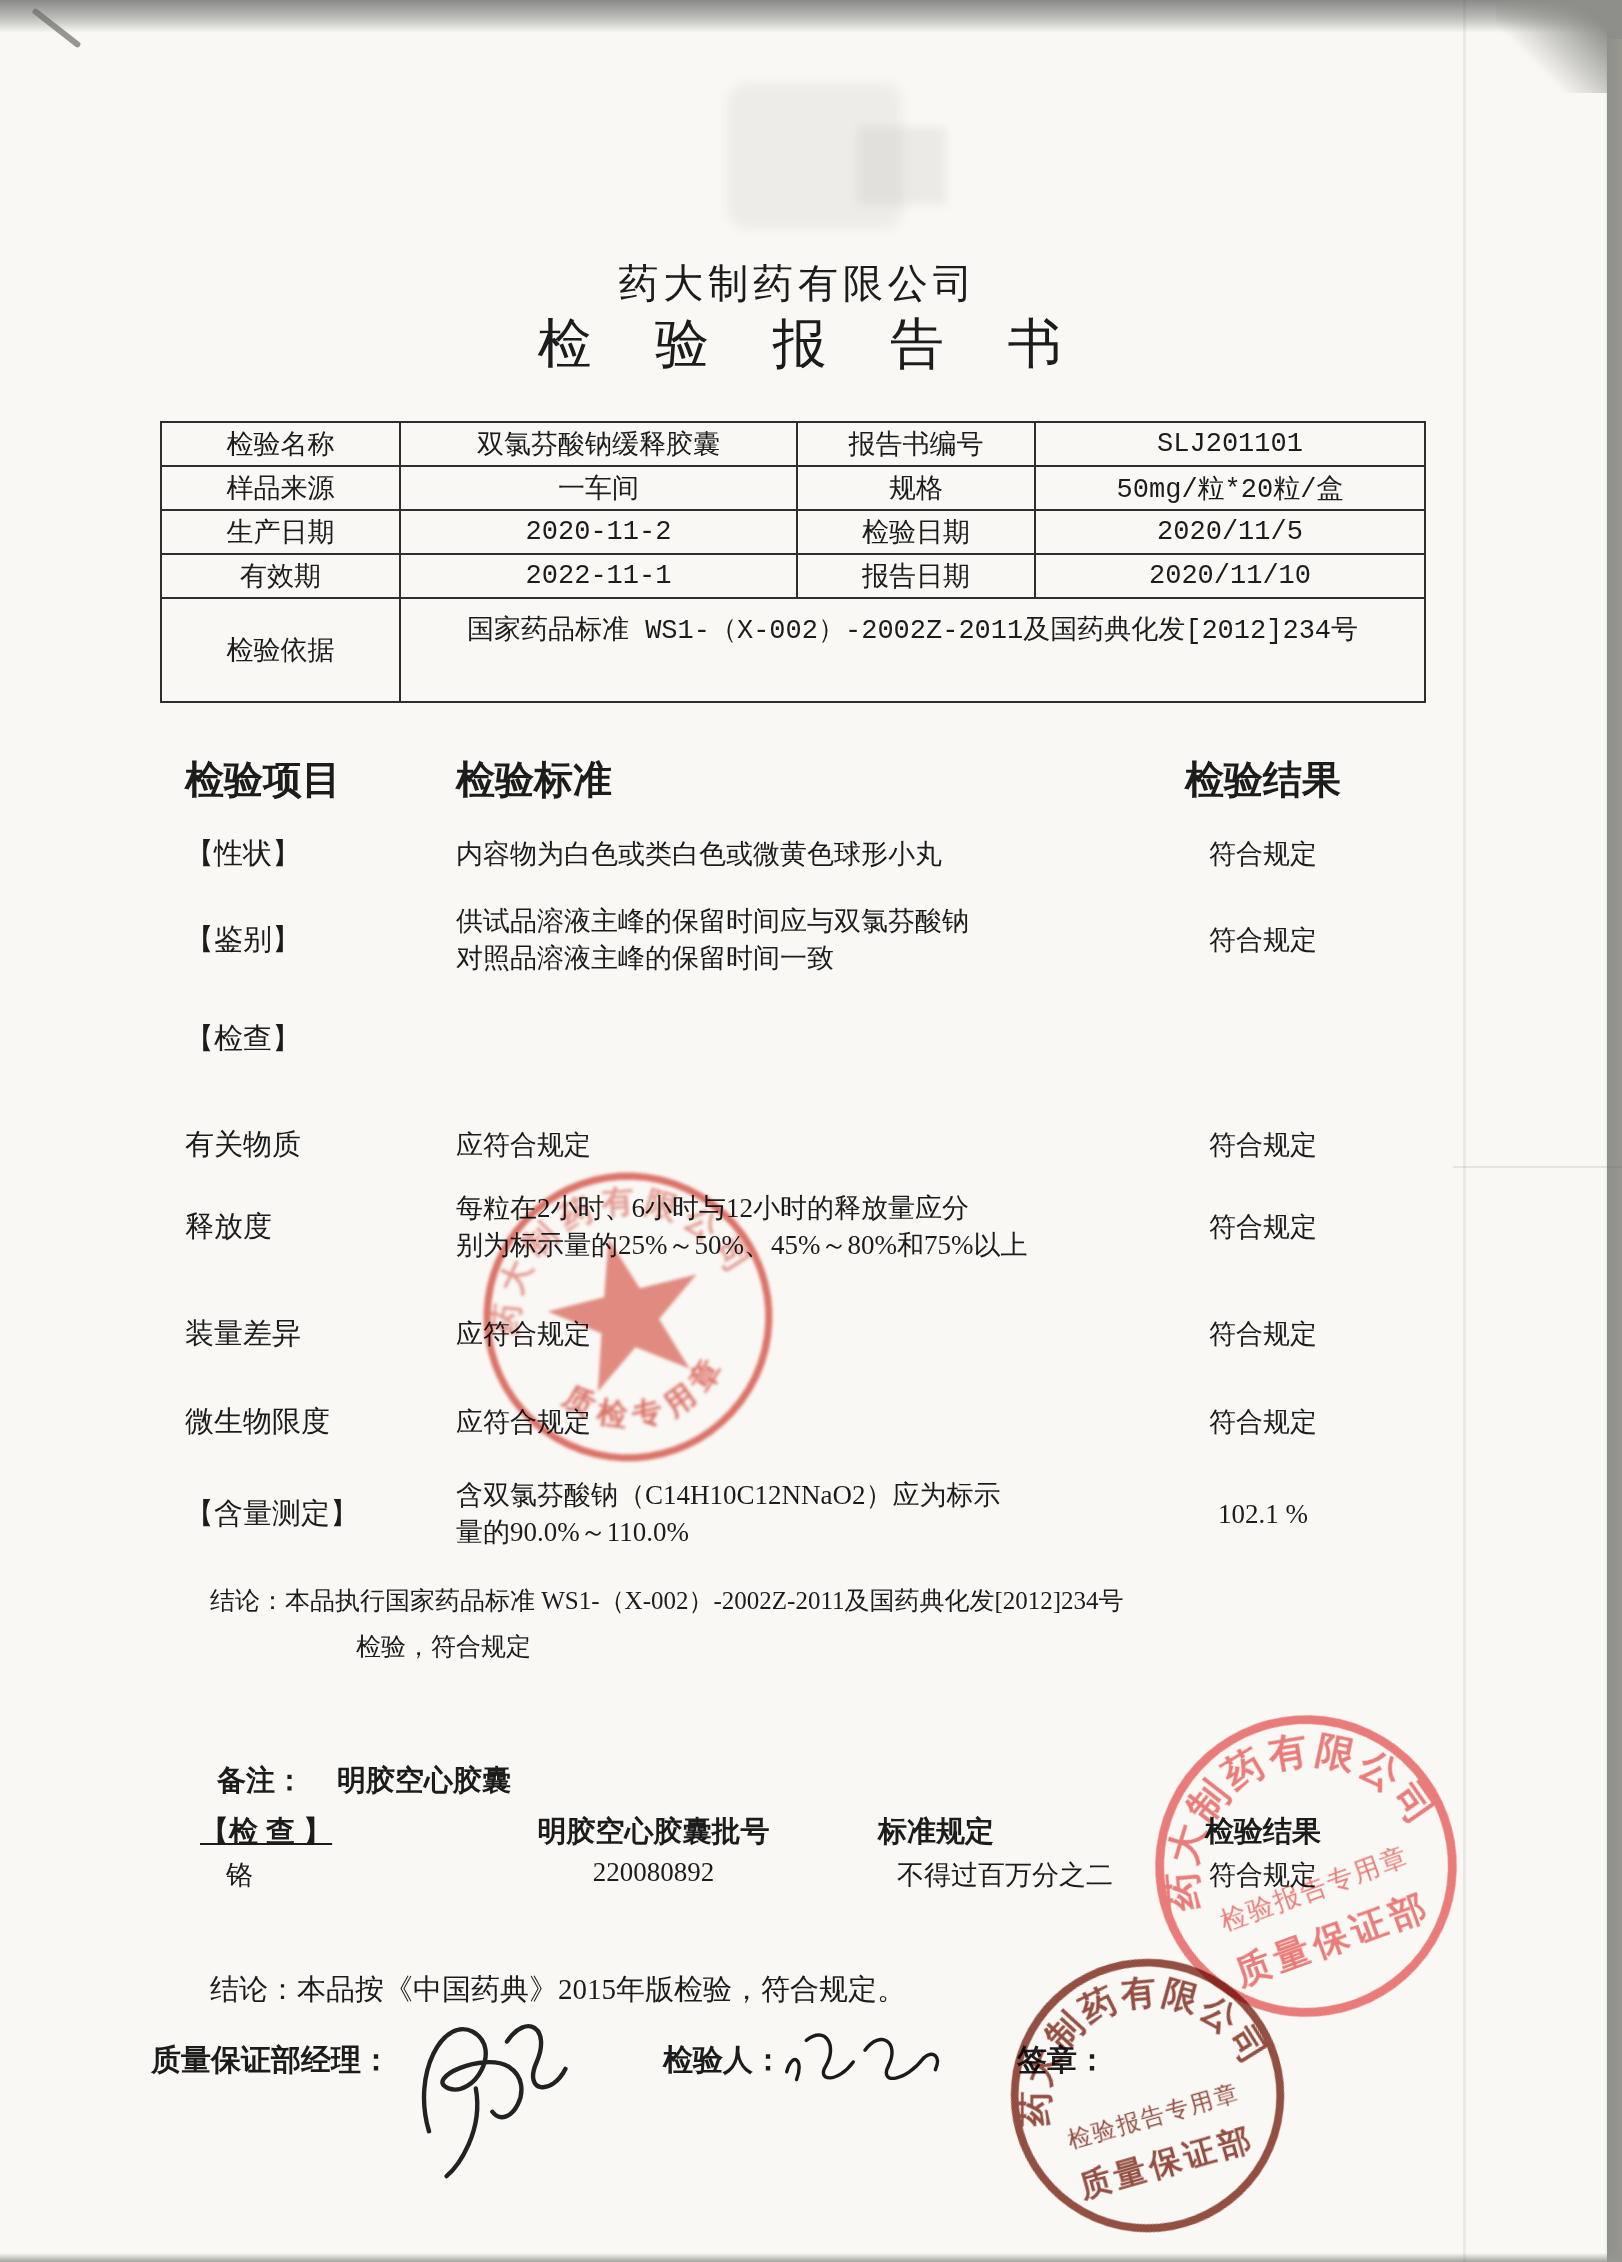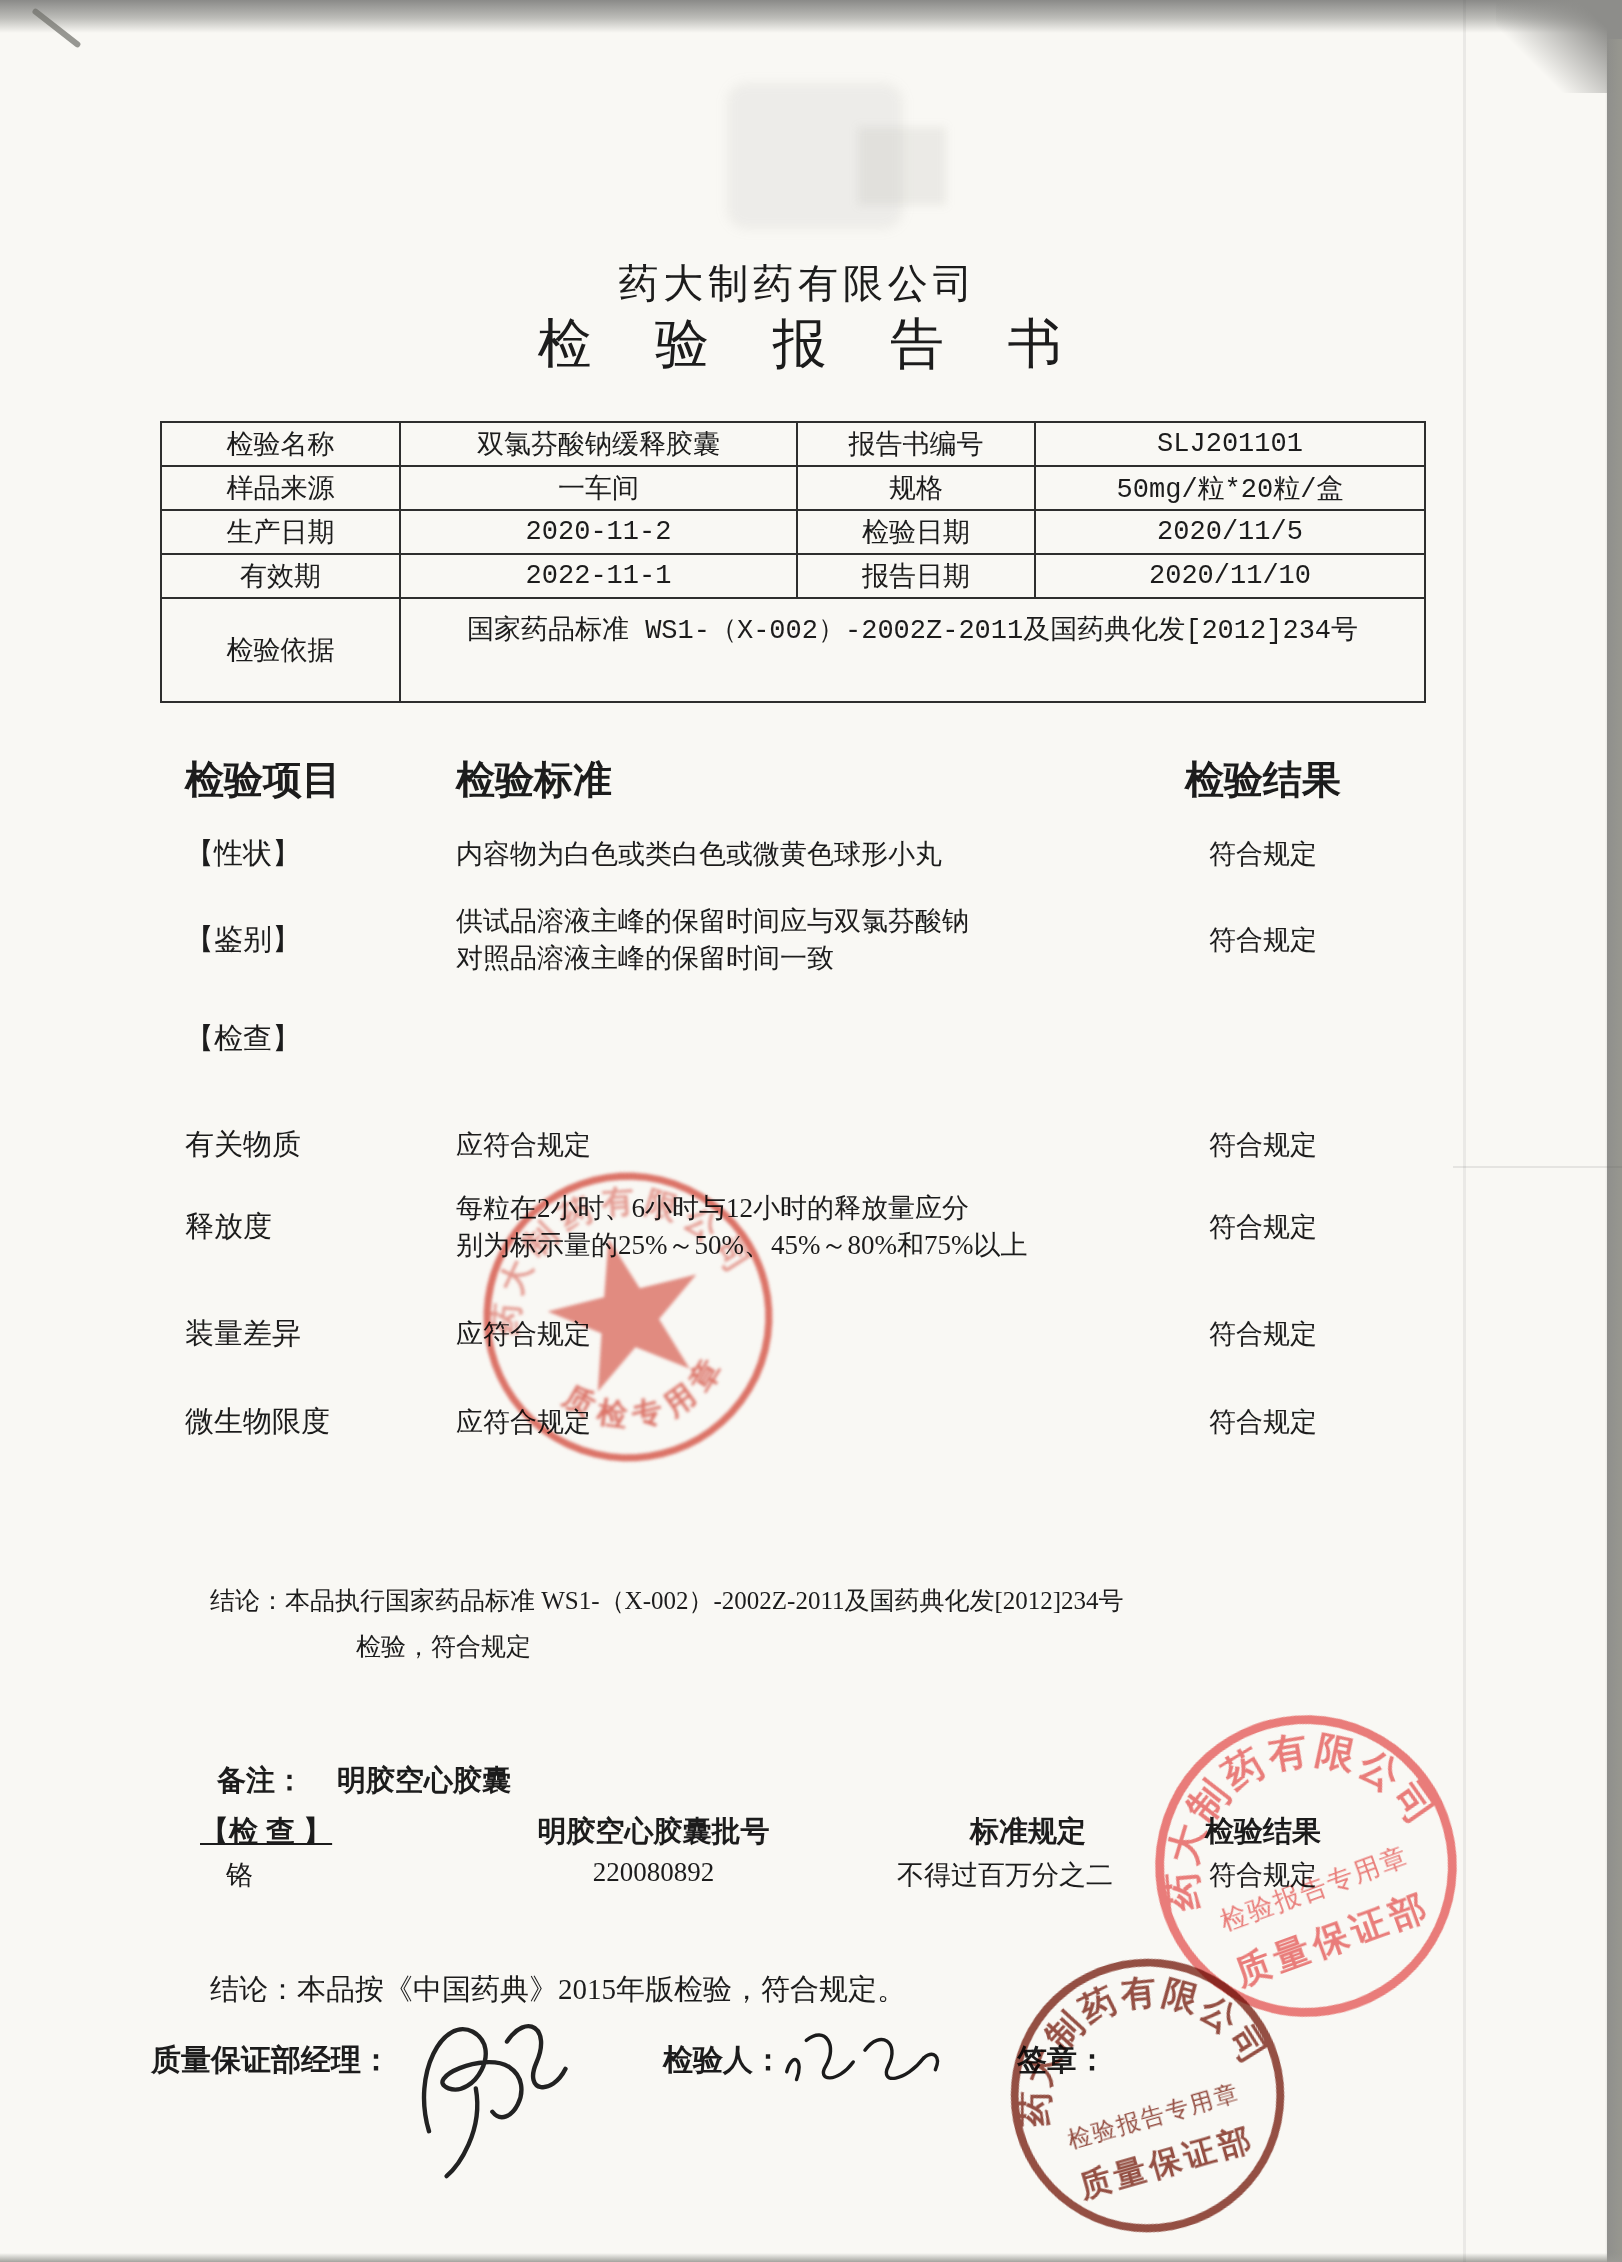--- a/index.html
+++ b/index.html
@@ -62,21 +62,21 @@
   .conclusion .indent{margin-left:146px;}
 
   
   .note-line{position:absolute;left:217px;top:1761px;
     font-family:"Liberation Sans","DejaVu Sans",sans-serif;font-weight:bold;font-size:29px;}
   .note-line .note-val{margin-left:33px;font-family:Liberation Serif, serif;}
   .check-headers{position:absolute;left:0;top:1812px;width:1623px;
     font-family:"Liberation Sans","DejaVu Sans",sans-serif;font-weight:bold;font-size:29px;}
   .check-headers .c1{position:absolute;left:200px;text-decoration:underline;}
   .check-headers .c2{position:absolute;left:517px;width:273px;text-align:center;}
-  .check-headers .c3{position:absolute;left:832px;width:254px;text-align:right;}
+  .check-headers .c3{position:absolute;left:878px;width:254px;text-align:left;}
   .check-headers .c4{position:absolute;left:1141px;width:244px;text-align:center;}
   .check-values{position:absolute;left:0;top:1857px;width:1623px;font-size:27px;}
   .check-values .c1{position:absolute;left:226px;}
   .check-values .c2{position:absolute;left:517px;width:273px;text-align:center;}
   .check-values .c3{position:absolute;left:878px;width:254px;text-align:center;}
   .check-values .c4{position:absolute;left:1141px;width:244px;text-align:center;}
   .remark-conclusion{position:absolute;left:210px;top:1970px;font-size:29px;}
 
   
   .sig-row{position:absolute;left:0;top:2040px;width:1623px;
@@ -191,20 +191,26 @@
   <div class="res-row" style="top:1311px">
     <div class="cell-item">装量差异</div>
     <div class="cell-std">应符合规定</div>
     <div class="cell-res">符合规定</div>
   </div>
   <div class="res-row" style="top:1399px">
     <div class="cell-item">微生物限度</div>
     <div class="cell-std">应符合规定</div>
     <div class="cell-res">符合规定</div>
   </div>
+  <div class="res-row tall" style="top:1471px">
+    <div class="cell-item">【含量测定】</div>
+    <div class="cell-std">含双氯芬酸钠（C14H10C12NNaO2）应为标示
+量的90.0%～110.0%</div>
+    <div class="cell-res">102.1 %</div>
+  </div>
 
   <div class="conclusion">
     <div>结论：本品执行国家药品标准 WS1-（X-002）-2002Z-2011及国药典化发[2012]234号</div>
     <div class="indent">检验，符合规定</div>
   </div>
 
   <div class="note-line">
     <span>备注：</span><span class="note-val">明胶空心胶囊</span>
   </div>
   <div class="check-headers">

